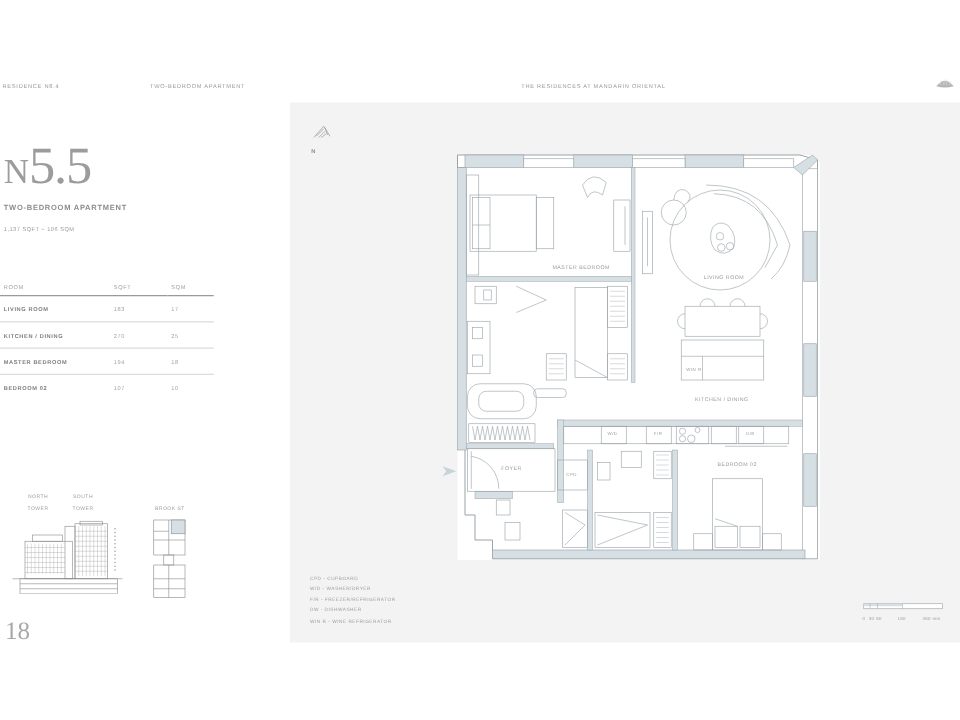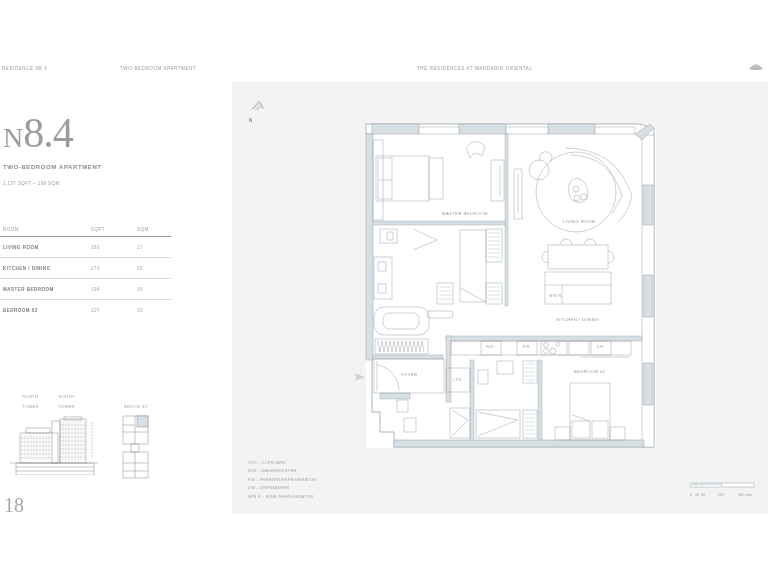--- a/index.html
+++ b/index.html
@@ -31,21 +31,21 @@
 <body>
 
 <div class="hdr" style="left:2px;">RESIDENCE N8.4</div>
 <div class="hdr" style="left:120px;">TWO-BEDROOM APARTMENT</div>
 <div class="hdr" style="left:417px;">THE RESIDENCES AT MANDARIN ORIENTAL</div>
 <svg class="logo" viewBox="0 0 16 9">
   <path d="M1 7 Q8 -2 15 7 Q8 9 1 7 Z" fill="#b5b5b5"></path>
   <path d="M4 6 L5 2 M7 6 L7.5 1 M9 6 L10 1.5 M12 6 L12 3" stroke="#e5e5e5" stroke-width="0.5"></path>
 </svg>
 
-<div class="title-big"><span class="n">N</span><span>8.4</span></div>
+<div class="title-big"><span class="n">N</span><span>5.5</span></div>
 <div class="sub1">TWO-BEDROOM APARTMENT</div>
 <div class="sub2">1,137 SQFT ~ 106 SQM</div>
 
 <table class="rooms">
   <thead>
     <tr>
       <th style="width:82px">ROOM</th>
       <th style="width:40px">SQFT</th>
       <th>SQM</th>
     </tr>

